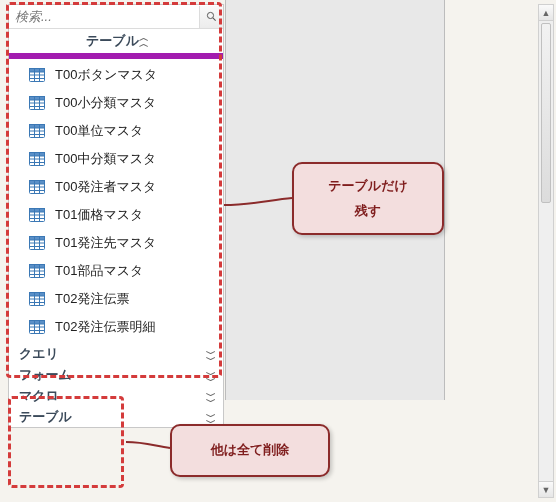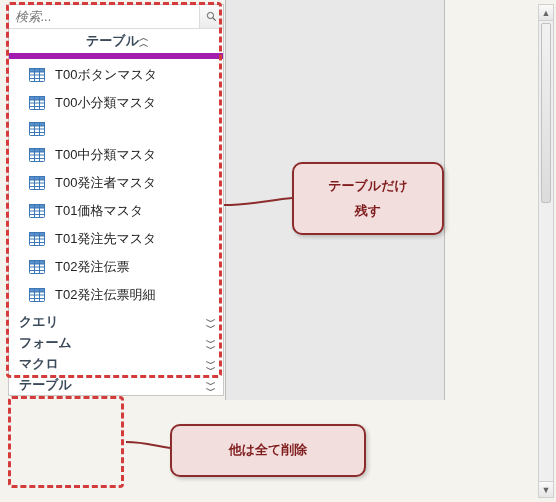--- a/index.html
+++ b/index.html
@@ -101,21 +101,21 @@
     border: 2px solid #8b2b2b;
     border-radius: 10px;
     color: #7f1d1d;
     font-weight: bold;
     text-align: center;
     padding: 10px 18px;
     box-shadow: 2px 2px 4px rgba(0,0,0,0.2);
     line-height: 1.9;
   }
   .callout1 { left: 292px; top: 162px; width: 152px; }
-  .callout2 { left: 170px; top: 424px; width: 196px; padding: 12px 30px; }
+  .callout2 { left: 170px; top: 424px; width: 160px; padding: 12px 30px; }
   .connector {
     position: absolute;
     stroke: #8b2b2b;
     stroke-width: 2;
     fill: none;
     pointer-events:none;
   }
   .scrollbar {
     position: absolute;
     right: 2px; top: 4px; width: 16px; height: 494px;
@@ -179,20 +179,21 @@
       </div>
       <div class="nav-item">
         <span class="table-icon"><svg viewBox="0 0 16 14">
             <rect x="0.5" y="0.5" width="15" height="13" rx="1" fill="#fff" stroke="#3b78b5"></rect>
             <rect x="0.5" y="0.5" width="15" height="3.5" fill="#5a8fc7" stroke="#3b78b5"></rect>
             <line x1="5.5" y1="0.5" x2="5.5" y2="13.5" stroke="#3b78b5"></line>
             <line x1="10.5" y1="0.5" x2="10.5" y2="13.5" stroke="#3b78b5"></line>
             <line x1="0.5" y1="7" x2="15.5" y2="7" stroke="#3b78b5"></line>
             <line x1="0.5" y1="10.5" x2="15.5" y2="10.5" stroke="#3b78b5"></line>
           </svg></span>
+        <span>T00単位マスタ</span>
       </div>
       <div class="nav-item">
         <span class="table-icon"><svg viewBox="0 0 16 14">
             <rect x="0.5" y="0.5" width="15" height="13" rx="1" fill="#fff" stroke="#3b78b5"></rect>
             <rect x="0.5" y="0.5" width="15" height="3.5" fill="#5a8fc7" stroke="#3b78b5"></rect>
             <line x1="5.5" y1="0.5" x2="5.5" y2="13.5" stroke="#3b78b5"></line>
             <line x1="10.5" y1="0.5" x2="10.5" y2="13.5" stroke="#3b78b5"></line>
             <line x1="0.5" y1="7" x2="15.5" y2="7" stroke="#3b78b5"></line>
             <line x1="0.5" y1="10.5" x2="15.5" y2="10.5" stroke="#3b78b5"></line>
           </svg></span>
@@ -223,20 +224,31 @@
       <div class="nav-item">
         <span class="table-icon"><svg viewBox="0 0 16 14">
             <rect x="0.5" y="0.5" width="15" height="13" rx="1" fill="#fff" stroke="#3b78b5"></rect>
             <rect x="0.5" y="0.5" width="15" height="3.5" fill="#5a8fc7" stroke="#3b78b5"></rect>
             <line x1="5.5" y1="0.5" x2="5.5" y2="13.5" stroke="#3b78b5"></line>
             <line x1="10.5" y1="0.5" x2="10.5" y2="13.5" stroke="#3b78b5"></line>
             <line x1="0.5" y1="7" x2="15.5" y2="7" stroke="#3b78b5"></line>
             <line x1="0.5" y1="10.5" x2="15.5" y2="10.5" stroke="#3b78b5"></line>
           </svg></span>
         <span>T01発注先マスタ</span>
+      </div>
+      <div class="nav-item">
+        <span class="table-icon"><svg viewBox="0 0 16 14">
+            <rect x="0.5" y="0.5" width="15" height="13" rx="1" fill="#fff" stroke="#3b78b5"></rect>
+            <rect x="0.5" y="0.5" width="15" height="3.5" fill="#5a8fc7" stroke="#3b78b5"></rect>
+            <line x1="5.5" y1="0.5" x2="5.5" y2="13.5" stroke="#3b78b5"></line>
+            <line x1="10.5" y1="0.5" x2="10.5" y2="13.5" stroke="#3b78b5"></line>
+            <line x1="0.5" y1="7" x2="15.5" y2="7" stroke="#3b78b5"></line>
+            <line x1="0.5" y1="10.5" x2="15.5" y2="10.5" stroke="#3b78b5"></line>
+          </svg></span>
+        <span>T01部品マスタ</span>
       </div>
       <div class="nav-item">
         <span class="table-icon"><svg viewBox="0 0 16 14">
             <rect x="0.5" y="0.5" width="15" height="13" rx="1" fill="#fff" stroke="#3b78b5"></rect>
             <rect x="0.5" y="0.5" width="15" height="3.5" fill="#5a8fc7" stroke="#3b78b5"></rect>
             <line x1="5.5" y1="0.5" x2="5.5" y2="13.5" stroke="#3b78b5"></line>
             <line x1="10.5" y1="0.5" x2="10.5" y2="13.5" stroke="#3b78b5"></line>
             <line x1="0.5" y1="7" x2="15.5" y2="7" stroke="#3b78b5"></line>
             <line x1="0.5" y1="10.5" x2="15.5" y2="10.5" stroke="#3b78b5"></line>
           </svg></span>

